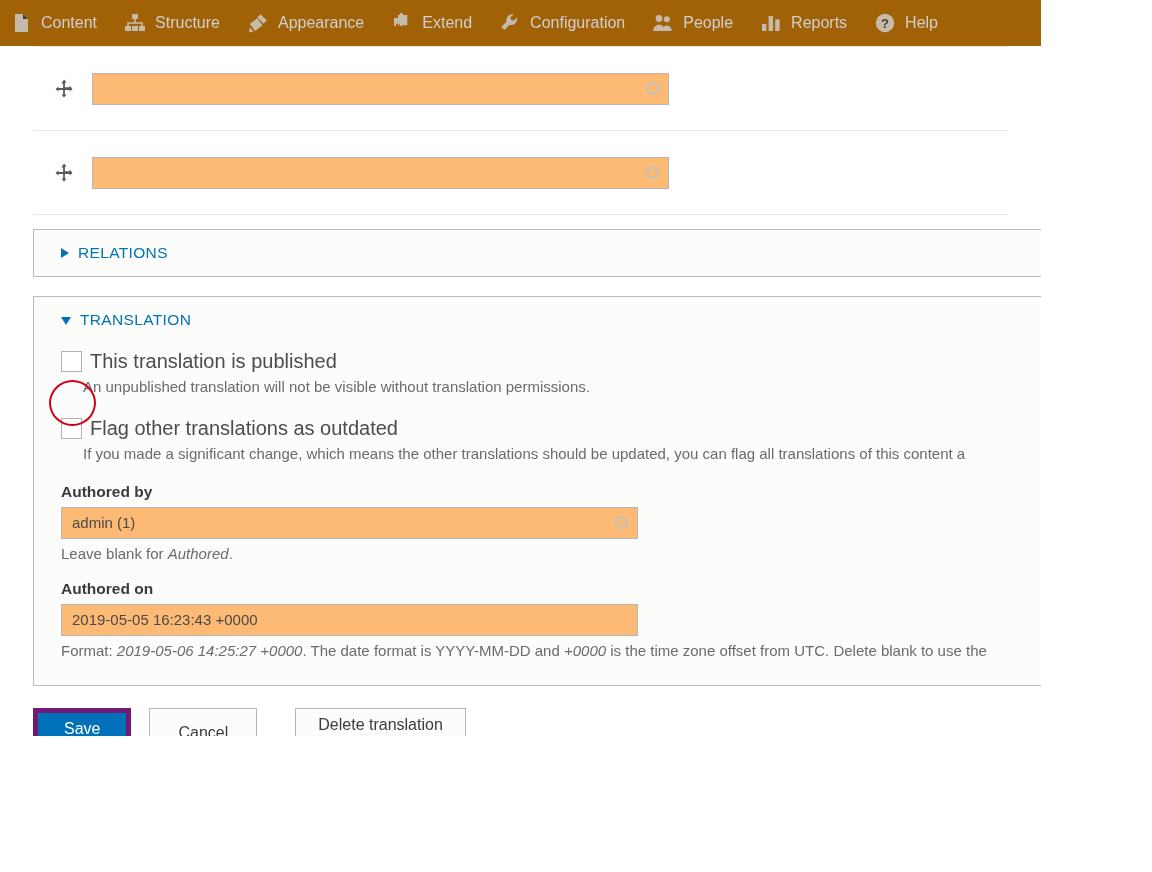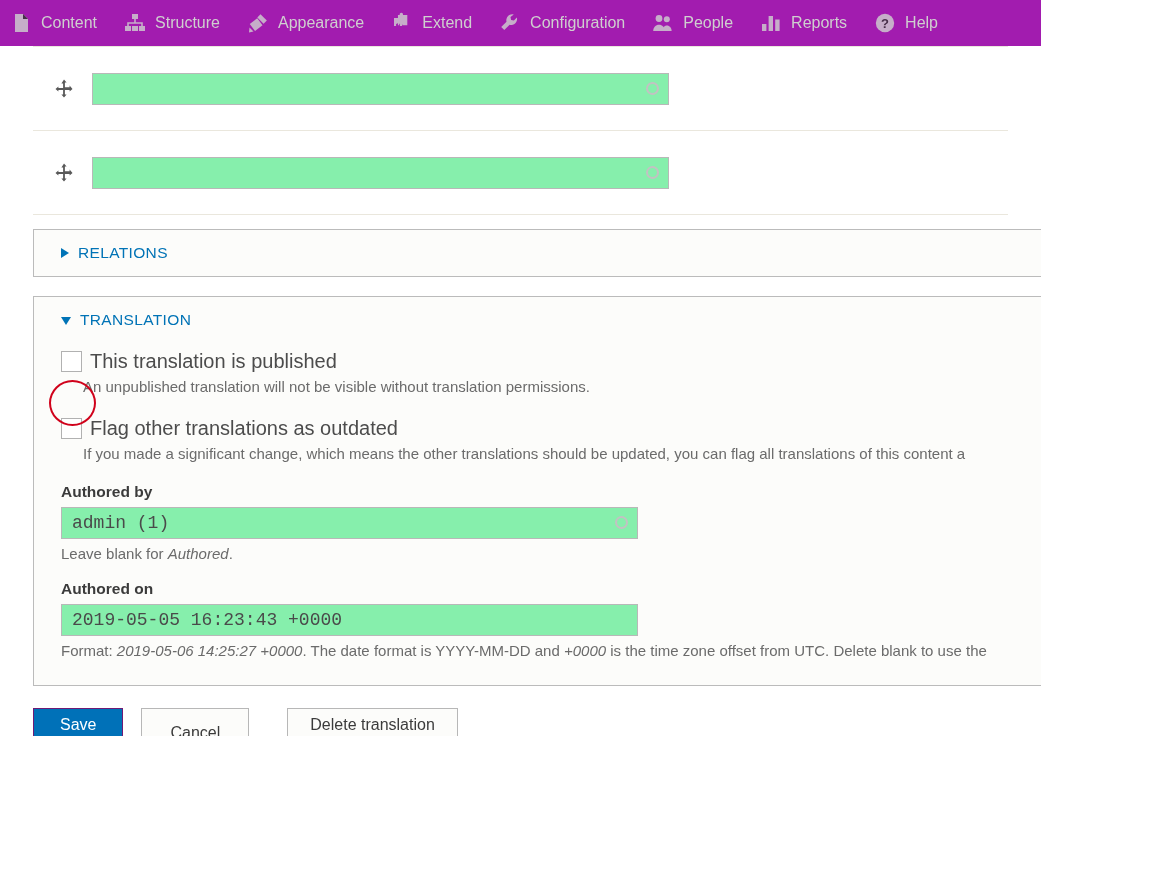--- a/index.html
+++ b/index.html
@@ -16,21 +16,21 @@
     overflow: hidden;
     position: relative;
   }
 
   
   #admin-toolbar {
     position: absolute;
     left: 0; top: 0;
     width: 1041px;
     height: 46px;
-    background: #a21caf;
+    background: #a16207;
     display: flex;
     align-items: flex-start;
     box-sizing: border-box;
   }
   .tb-item {
     display: flex;
     align-items: center;
     height: 46px;
     padding: 0 14px 0 13px;
     color: #cfcfcf;
@@ -81,23 +81,23 @@
     margin-right: 14px;
   }
   .drag-handle svg { display:block; }
 
   .autocomplete-wrap { position: relative; }
   input.text-field {
     box-sizing: border-box;
     height: 32px;
     padding: 4px 28px 4px 10px;
     border: 1px solid #b8b8b8;
-    background: #86efac;
-    font-family: Liberation Mono, monospace;
-    font-size: 18px;
+    background: #fdba74;
+    font-family: Liberation Sans, sans-serif;
+    font-size: 15px;
     color: #4a4a4a;
     border-radius: 0;
     outline: none;
   }
   input.text-field::placeholder { color: #8e8e8e; }
   .throbber {
     position: absolute;
     right: 10px; top: 50%;
     width: 13px; height: 13px;
     margin-top: -7px;
@@ -199,21 +199,21 @@
     height: 34px;
     padding: 0 20px;
     border-radius: 0;
     cursor: pointer;
     box-sizing: border-box;
     line-height: 32px;
     white-space: nowrap;
   }
   .btn-primary {
     background: #0071b8;
-    border: 1px solid #701a75;
+    border: 5px solid #701a75;
     color: #ffffff;
     padding: 0 26px;
     font-weight: normal;
   }
   .btn-secondary {
     background: #fcfcfa;
     border: 1px solid #b7b7b7;
     color: #3b3b3b;
     margin-left: 18px;
     padding: 8px 28px;

